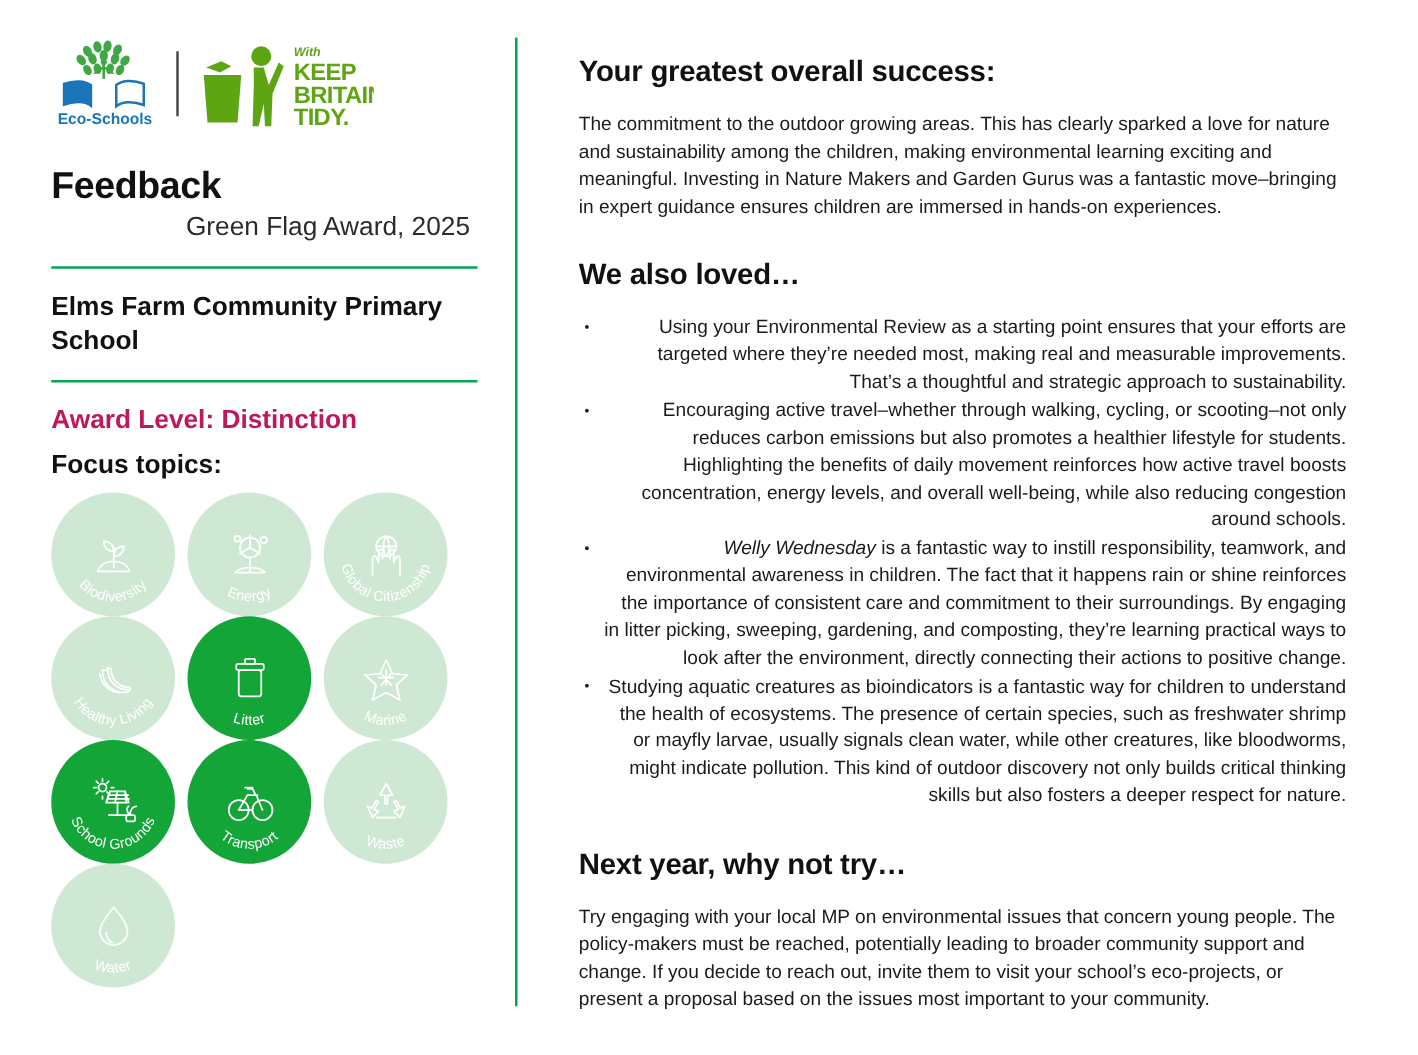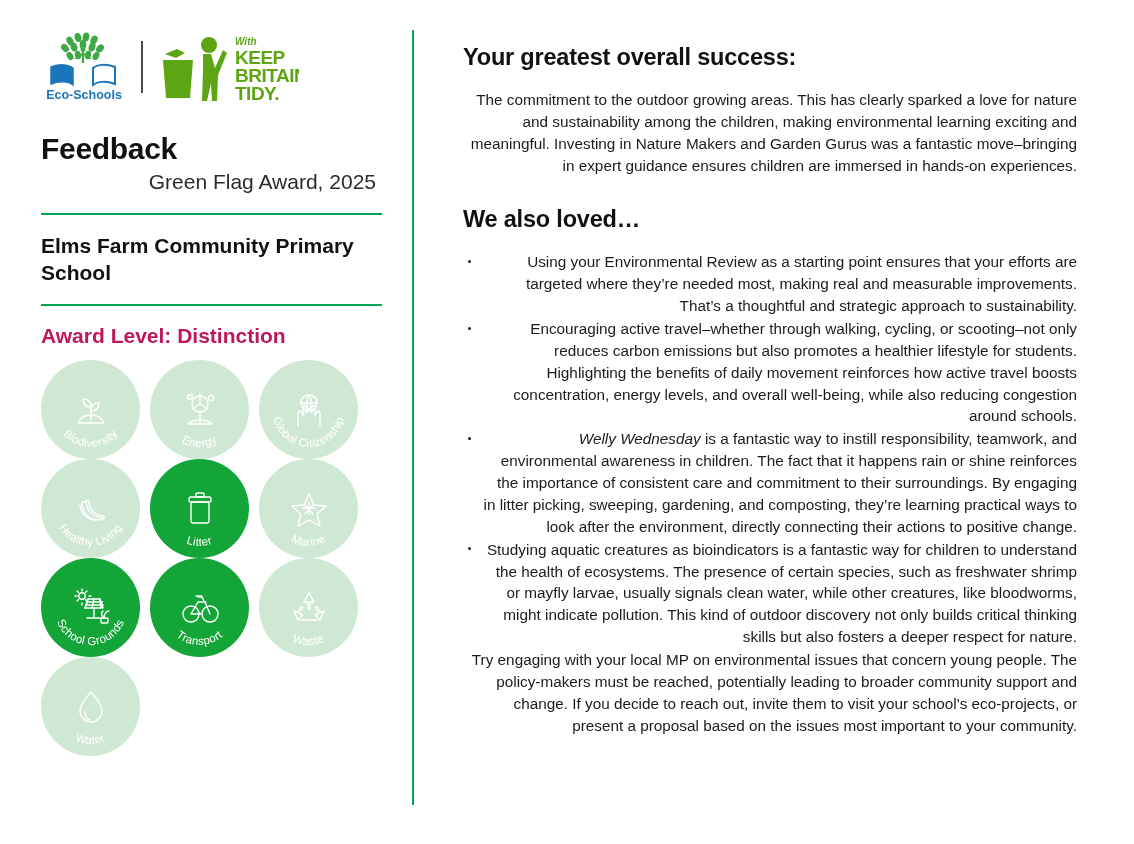--- a/index.html
+++ b/index.html
@@ -56,21 +56,21 @@
   .main{
     position:absolute;left:463px;top:44px;width:614px;
     box-sizing:border-box;
   }
   h2.sec{
     font-size:23.5px;font-weight:700;letter-spacing:-0.2px;
     color:#111;margin:0 0 18px 0;line-height:1.15;
   }
   h2.sec.sp{margin-top:30px;}
   p.body{
-    font-size:15.3px;line-height:1.43;color:#1b1b1b;margin:0;text-align:right;
+    font-size:15.3px;line-height:1.43;color:#1b1b1b;margin:0;
   }
   ul.bullets{margin:0;padding:0;list-style:none;}
   ul.bullets li{
     position:relative;padding-left:19px;font-size:15.3px;line-height:1.43;
     color:#1b1b1b;margin:0 0 1px 0;text-align:right;
   }
   ul.bullets li:before{
     content:"";position:absolute;left:5px;top:8.5px;
     width:3.2px;height:3.2px;border-radius:50%;background:#1b1b1b;
   }
@@ -135,20 +135,21 @@
     <h1 class="title">Feedback</h1>
     <p class="subtitle">Green Flag Award, 2025</p>
 
     <hr class="rule">
 
     <p class="school">Elms Farm Community Primary School</p>
 
     <hr class="rule r2">
 
     <p class="award">Award Level: Distinction</p>
+    <p class="focus-label">Focus topics:</p>
 
     <div class="topics" id="topics">
         <div class="trow">
           <div class="topic dim">
             <svg class="glyph" viewBox="0 0 40 40" width="40" height="40">
               <g fill="none" stroke="#ffffff" stroke-width="1.4" stroke-linecap="round" stroke-linejoin="round">
                 <path d="M20 30V14"></path>
                 <path d="M20 17c-5 0-8-3-8-8 5 0 8 3 8 8z"></path>
                 <path d="M20 21c5 0 8-3 8-8-5 0-8 3-8 8z"></path>
                 <path d="M7 33c2-5 6-8 13-8s11 3 13 8z"></path>
@@ -323,15 +324,16 @@
     <p class="body">The commitment to the outdoor growing areas. This has clearly sparked a love for nature and sustainability among the children, making environmental learning exciting and meaningful. Investing in Nature Makers and Garden Gurus was a fantastic move–bringing in expert guidance ensures children are immersed in hands-on experiences.</p>
 
     <h2 class="sec sp">We also loved…</h2>
     <ul class="bullets" id="loved-list">
         <li>Using your Environmental Review as a starting point ensures that your efforts are targeted where they’re needed most, making real and measurable improvements. That’s a thoughtful and strategic approach to sustainability.</li>
         <li>Encouraging active travel–whether through walking, cycling, or scooting–not only reduces carbon emissions but also promotes a healthier lifestyle for students. Highlighting the benefits of daily movement reinforces how active travel boosts concentration, energy levels, and overall well-being, while also reducing congestion around schools.</li>
         <li><span class="it">Welly Wednesday</span> is a fantastic way to instill responsibility, teamwork, and environmental awareness in children. The fact that it happens rain or shine reinforces the importance of consistent care and commitment to their surroundings. By engaging in litter picking, sweeping, gardening, and composting, they’re learning practical ways to look after the environment, directly connecting their actions to positive change.</li>
         <li>Studying aquatic creatures as bioindicators is a fantastic way for children to understand the health of ecosystems. The presence of certain species, such as freshwater shrimp or mayfly larvae, usually signals clean water, while other creatures, like bloodworms, might indicate pollution. This kind of outdoor discovery not only builds critical thinking skills but also fosters a deeper respect for nature.</li>
       </ul>
 
+    <h2 class="sec sp">Next year, why not try…</h2>
     <p class="body">Try engaging with your local MP on environmental issues that concern young people. The policy-makers must be reached, potentially leading to broader community support and change. If you decide to reach out, invite them to visit your school’s eco-projects, or present a proposal based on the issues most important to your community.</p>
   </div>
 </div>
 
 </body></html>

